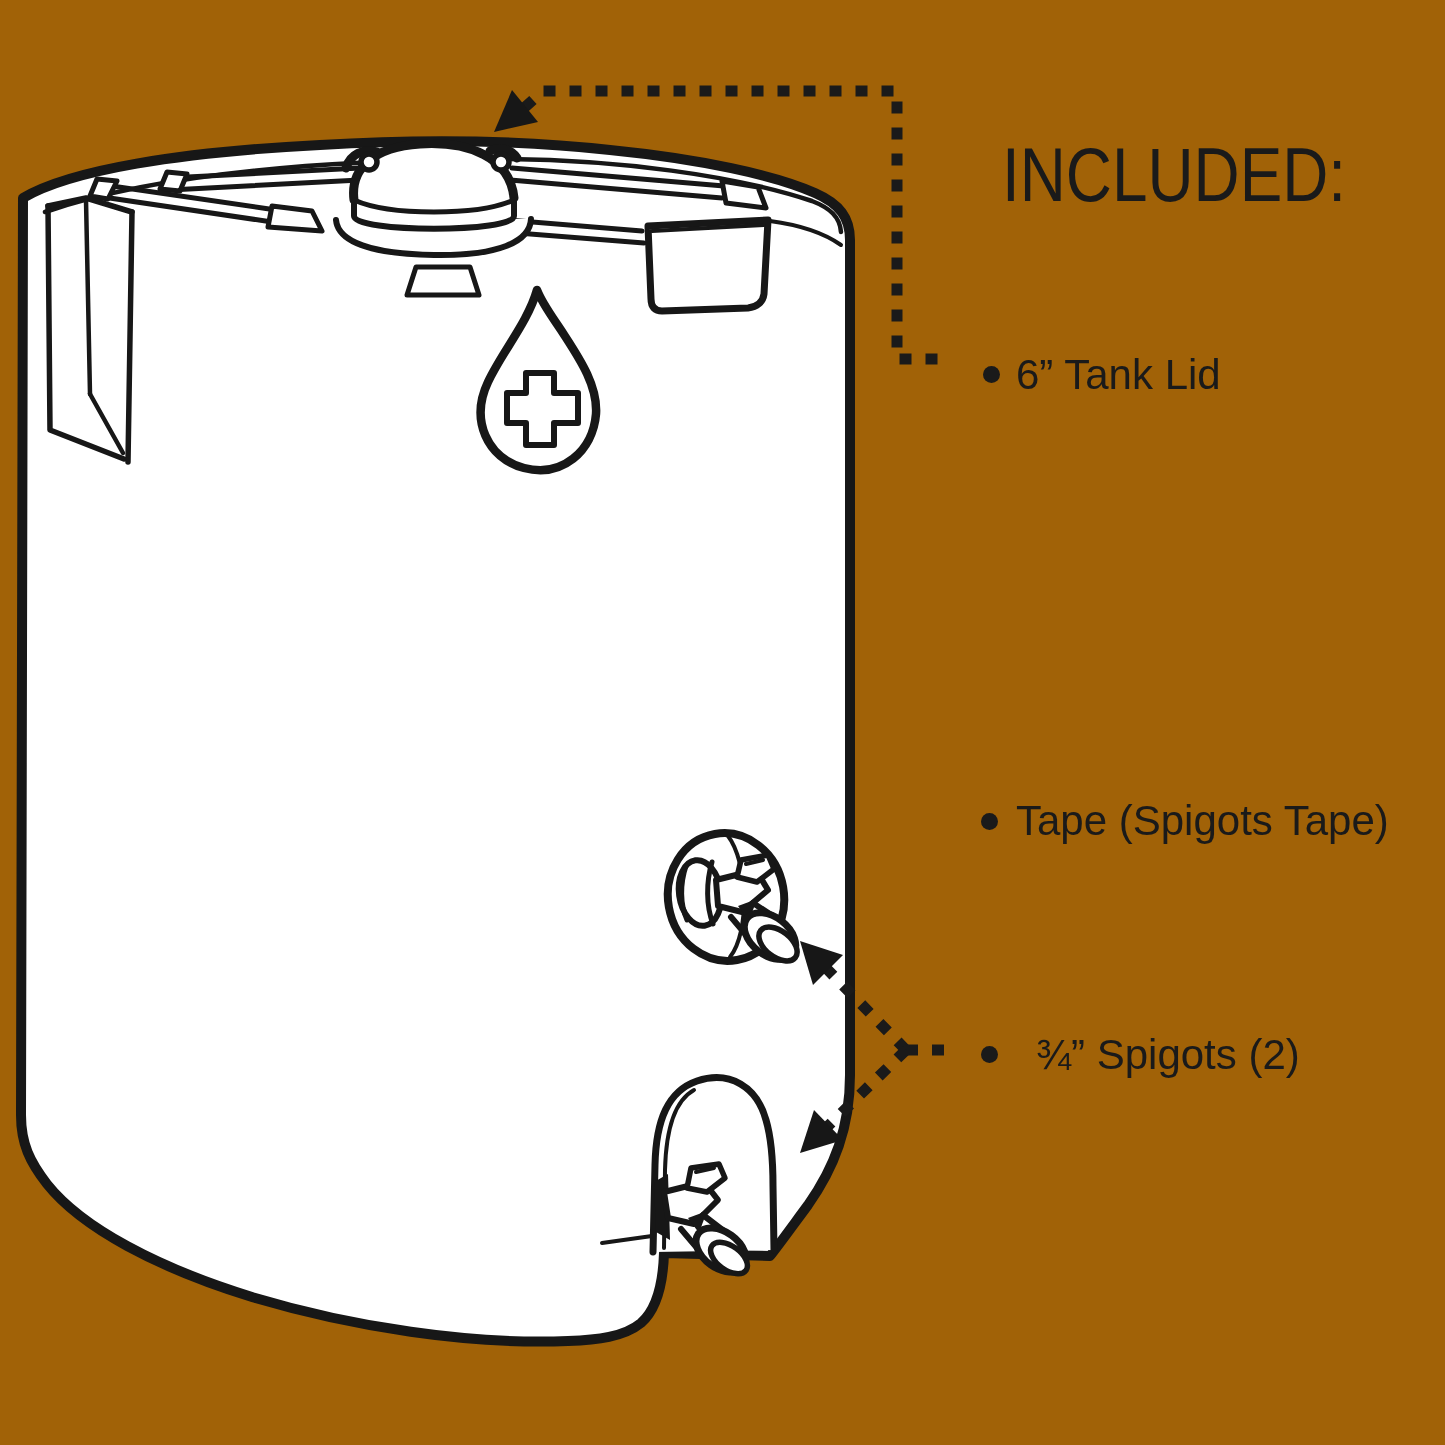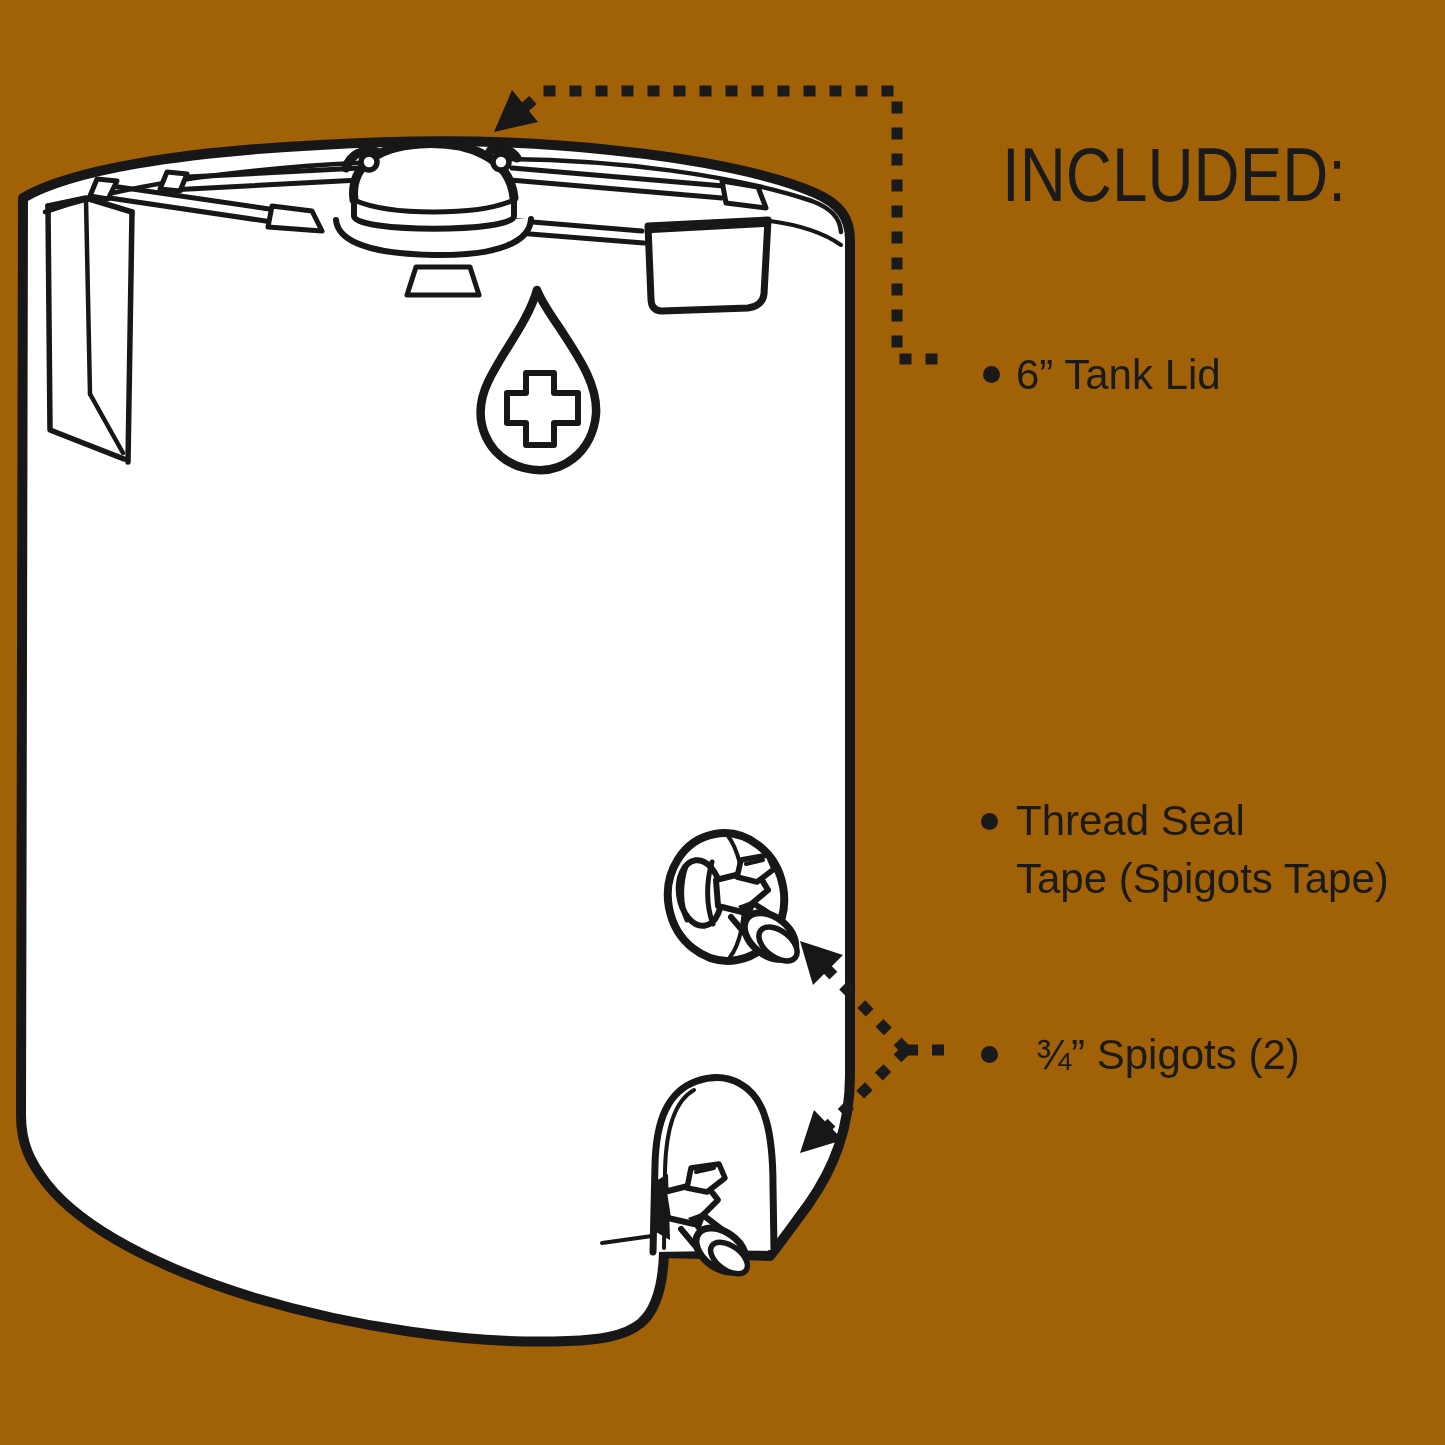--- a/index.html
+++ b/index.html
@@ -242,21 +242,20 @@
 
   <div class="heading">INCLUDED:</div>
 
   <div class="bullet-dot bullet-1"></div>
   <div class="callout-label label-tank-lid">
     <div>6” Tank Lid</div>
   </div>
 
   <div class="bullet-dot bullet-2"></div>
   <div class="callout-label label-seal-tape">
-    <div>Thread Seal</div>
     <div>Tape (Spigots Tape)</div>
   </div>
 
   <div class="bullet-dot bullet-3"></div>
   <div class="callout-label label-spigots">
     <div>¾” Spigots (2)</div>
   </div>
 
 </div>
 

